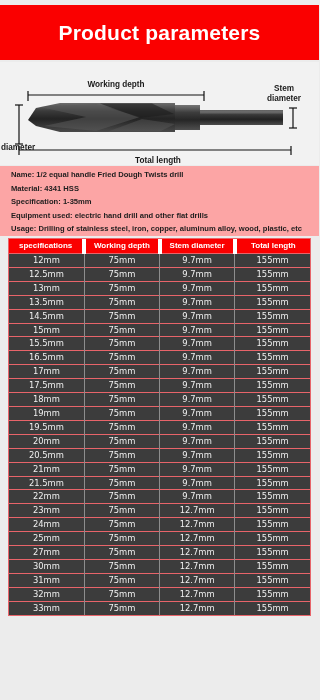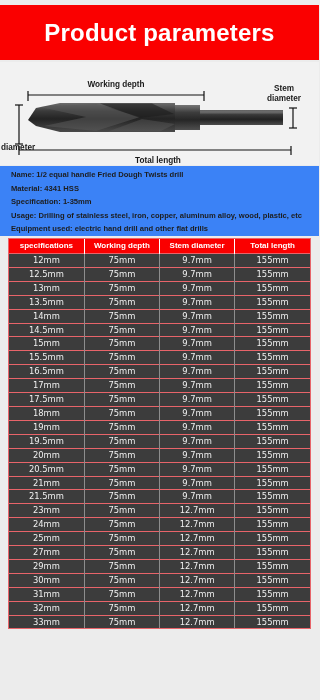--- a/index.html
+++ b/index.html
@@ -27,21 +27,21 @@
     top: 5px;
     width: 319px;
     height: 55px;
     background: #fa0000;
     display: flex;
     align-items: center;
     justify-content: center;
   }
   .banner-title {
     color: #ffffff;
-    font-size: 24px;
+    font-size: 21px;
     font-weight: bold;
     letter-spacing: 0.2px;
     line-height: 1;
   }
 
   
   .diagram {
     position: absolute;
     left: 0;
     top: 62px;
@@ -59,21 +59,21 @@
     fill: #1a1a1a;
   }
 
   
   .specs {
     position: absolute;
     left: 0;
     top: 166px;
     width: 319px;
     height: 70px;
-    background: #3b82f6;
+    background: #fca5a5;
     padding: 2px 0 0 11px;
     box-sizing: border-box;
   }
   .spec-line {
     font-size: 7.6px;
     font-weight: bold;
     color: #1d1d1d;
     line-height: 13.6px;
     white-space: nowrap;
   }
@@ -93,21 +93,21 @@
     border-collapse: collapse;
     table-layout: fixed;
   }
   table.params th {
     background: #fa0000;
     color: #ffffff;
     font-size: 8px;
     font-weight: bold;
     height: 14px;
     text-align: center;
-    border-right: 1px solid #ffffff;
+    border-right: 4px solid #ffffff;
     padding: 0;
     line-height: 14px;
   }
   table.params th:last-child {
     border-right: none;
   }
   table.params td {
     background: #3c3c3c;
     color: #f0f0f0;
     font-size: 8.4px;
@@ -186,22 +186,22 @@
       <line x1="19" y1="84" x2="19" y2="93" stroke="#111" stroke-width="1.2"></line>
       <line x1="291" y1="84" x2="291" y2="93" stroke="#111" stroke-width="1.2"></line>
       <text class="dlabel" x="158" y="101" text-anchor="middle">Total length</text>
     </svg>
   </div>
 
   <div class="specs">
     <div class="spec-line">Name: 1/2 equal handle Fried Dough Twists drill</div>
     <div class="spec-line">Material: 4341 HSS</div>
     <div class="spec-line">Specification: 1-35mm</div>
+    <div class="spec-line">Equipment used: electric hand drill and other flat drills</div>
     <div class="spec-line">Usage: Drilling of stainless steel, iron, copper, aluminum alloy, wood, plastic, etc</div>
-    <div class="spec-line">Equipment used: electric hand drill and other flat drills</div>
   </div>
 
   <div class="table-wrap">
     <table class="params">
       <thead>
         <tr>
           <th>specifications</th>
           <th>Working depth</th>
           <th>Stem diameter</th>
           <th>Total length</th>
@@ -226,26 +226,20 @@
             <td>9.7mm</td>
             <td>155mm</td>
           </tr>
           <tr>
             <td>13.5mm</td>
             <td>75mm</td>
             <td>9.7mm</td>
             <td>155mm</td>
           </tr>
           <tr>
-            <td>14mm</td>
-            <td>75mm</td>
-            <td>9.7mm</td>
-            <td>155mm</td>
-          </tr>
-          <tr>
             <td>14.5mm</td>
             <td>75mm</td>
             <td>9.7mm</td>
             <td>155mm</td>
           </tr>
           <tr>
             <td>15mm</td>
             <td>75mm</td>
             <td>9.7mm</td>
             <td>155mm</td>
@@ -310,45 +304,45 @@
             <td>9.7mm</td>
             <td>155mm</td>
           </tr>
           <tr>
             <td>21.5mm</td>
             <td>75mm</td>
             <td>9.7mm</td>
             <td>155mm</td>
           </tr>
           <tr>
+            <td>22mm</td>
+            <td>75mm</td>
+            <td>9.7mm</td>
+            <td>155mm</td>
+          </tr>
+          <tr>
             <td>23mm</td>
             <td>75mm</td>
             <td>12.7mm</td>
             <td>155mm</td>
           </tr>
           <tr>
             <td>24mm</td>
             <td>75mm</td>
             <td>12.7mm</td>
             <td>155mm</td>
           </tr>
           <tr>
             <td>25mm</td>
             <td>75mm</td>
             <td>12.7mm</td>
             <td>155mm</td>
           </tr>
           <tr>
             <td>27mm</td>
-            <td>75mm</td>
-            <td>12.7mm</td>
-            <td>155mm</td>
-          </tr>
-          <tr>
-            <td>29mm</td>
             <td>75mm</td>
             <td>12.7mm</td>
             <td>155mm</td>
           </tr>
           <tr>
             <td>30mm</td>
             <td>75mm</td>
             <td>12.7mm</td>
             <td>155mm</td>
           </tr>

